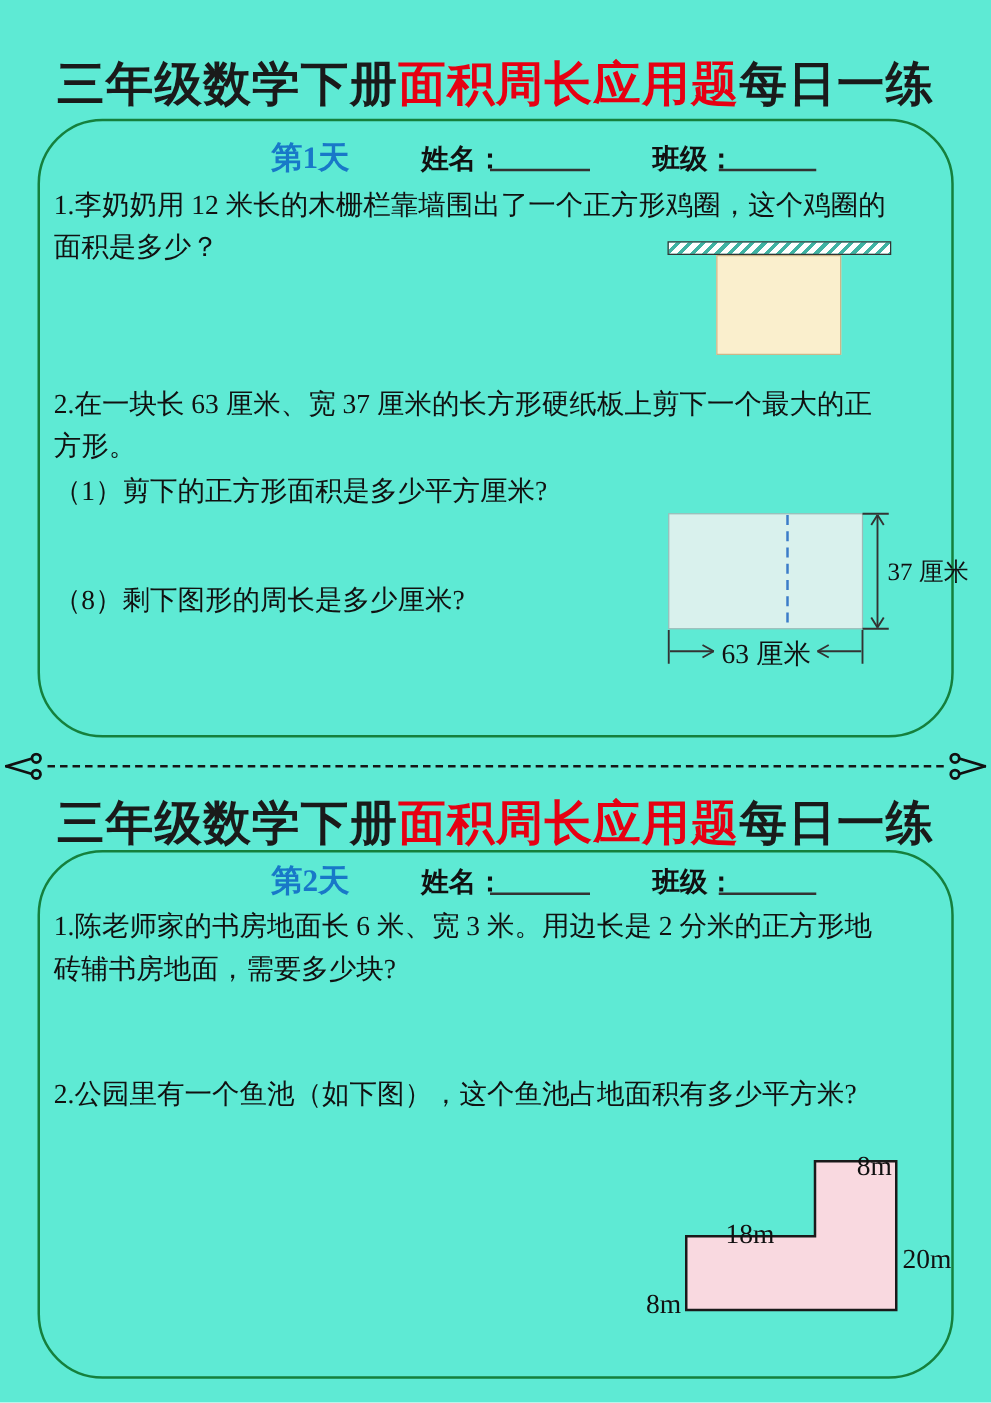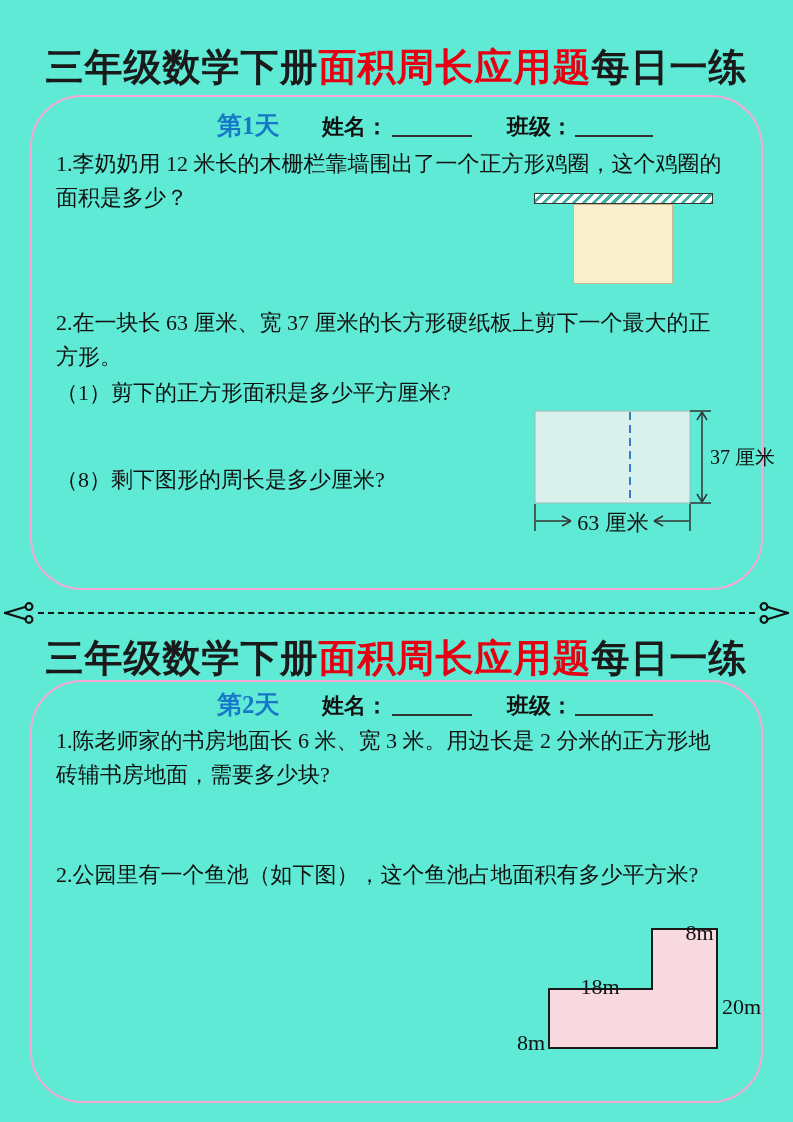--- a/index.html
+++ b/index.html
@@ -21,50 +21,50 @@
     font-size: 38px;
     font-weight: bold;
     letter-spacing: 1px;
     white-space: nowrap;
   }
   .title .red { color: #e60012; }
   .daybox {
     position: absolute;
     left: 30px;
     width: 733px;
-    border: 2px solid #f9a8d4;
+    border: 2px solid #15803d;
     border-radius: 52px;
     background: transparent;
   }
   .day-label {
     position: absolute;
     font-size: 25px;
     font-weight: bold;
     color: #1878c8;
     white-space: nowrap;
   }
   .hdr-label {
     position: absolute;
     font-size: 22px;
     font-weight: bold;
     color: #111;
     white-space: nowrap;
+    margin-left: 15px;
   }
   .blank {
     position: absolute;
     border-bottom: 2px solid #333;
     height: 22px;
   }
   .ptext {
     position: absolute;
     font-size: 22px;
     line-height: 34px;
     color: #111;
     white-space: nowrap;
-    margin-left: 13px;
   }
   
   .wall {
     position: absolute;
     height: 11px;
     border: 1px solid #333;
     background: repeating-linear-gradient(135deg, #ffffff 0px, #ffffff 4px, #3fb3a3 4px, #3fb3a3 7px);
   }
   .coop {
     position: absolute;

